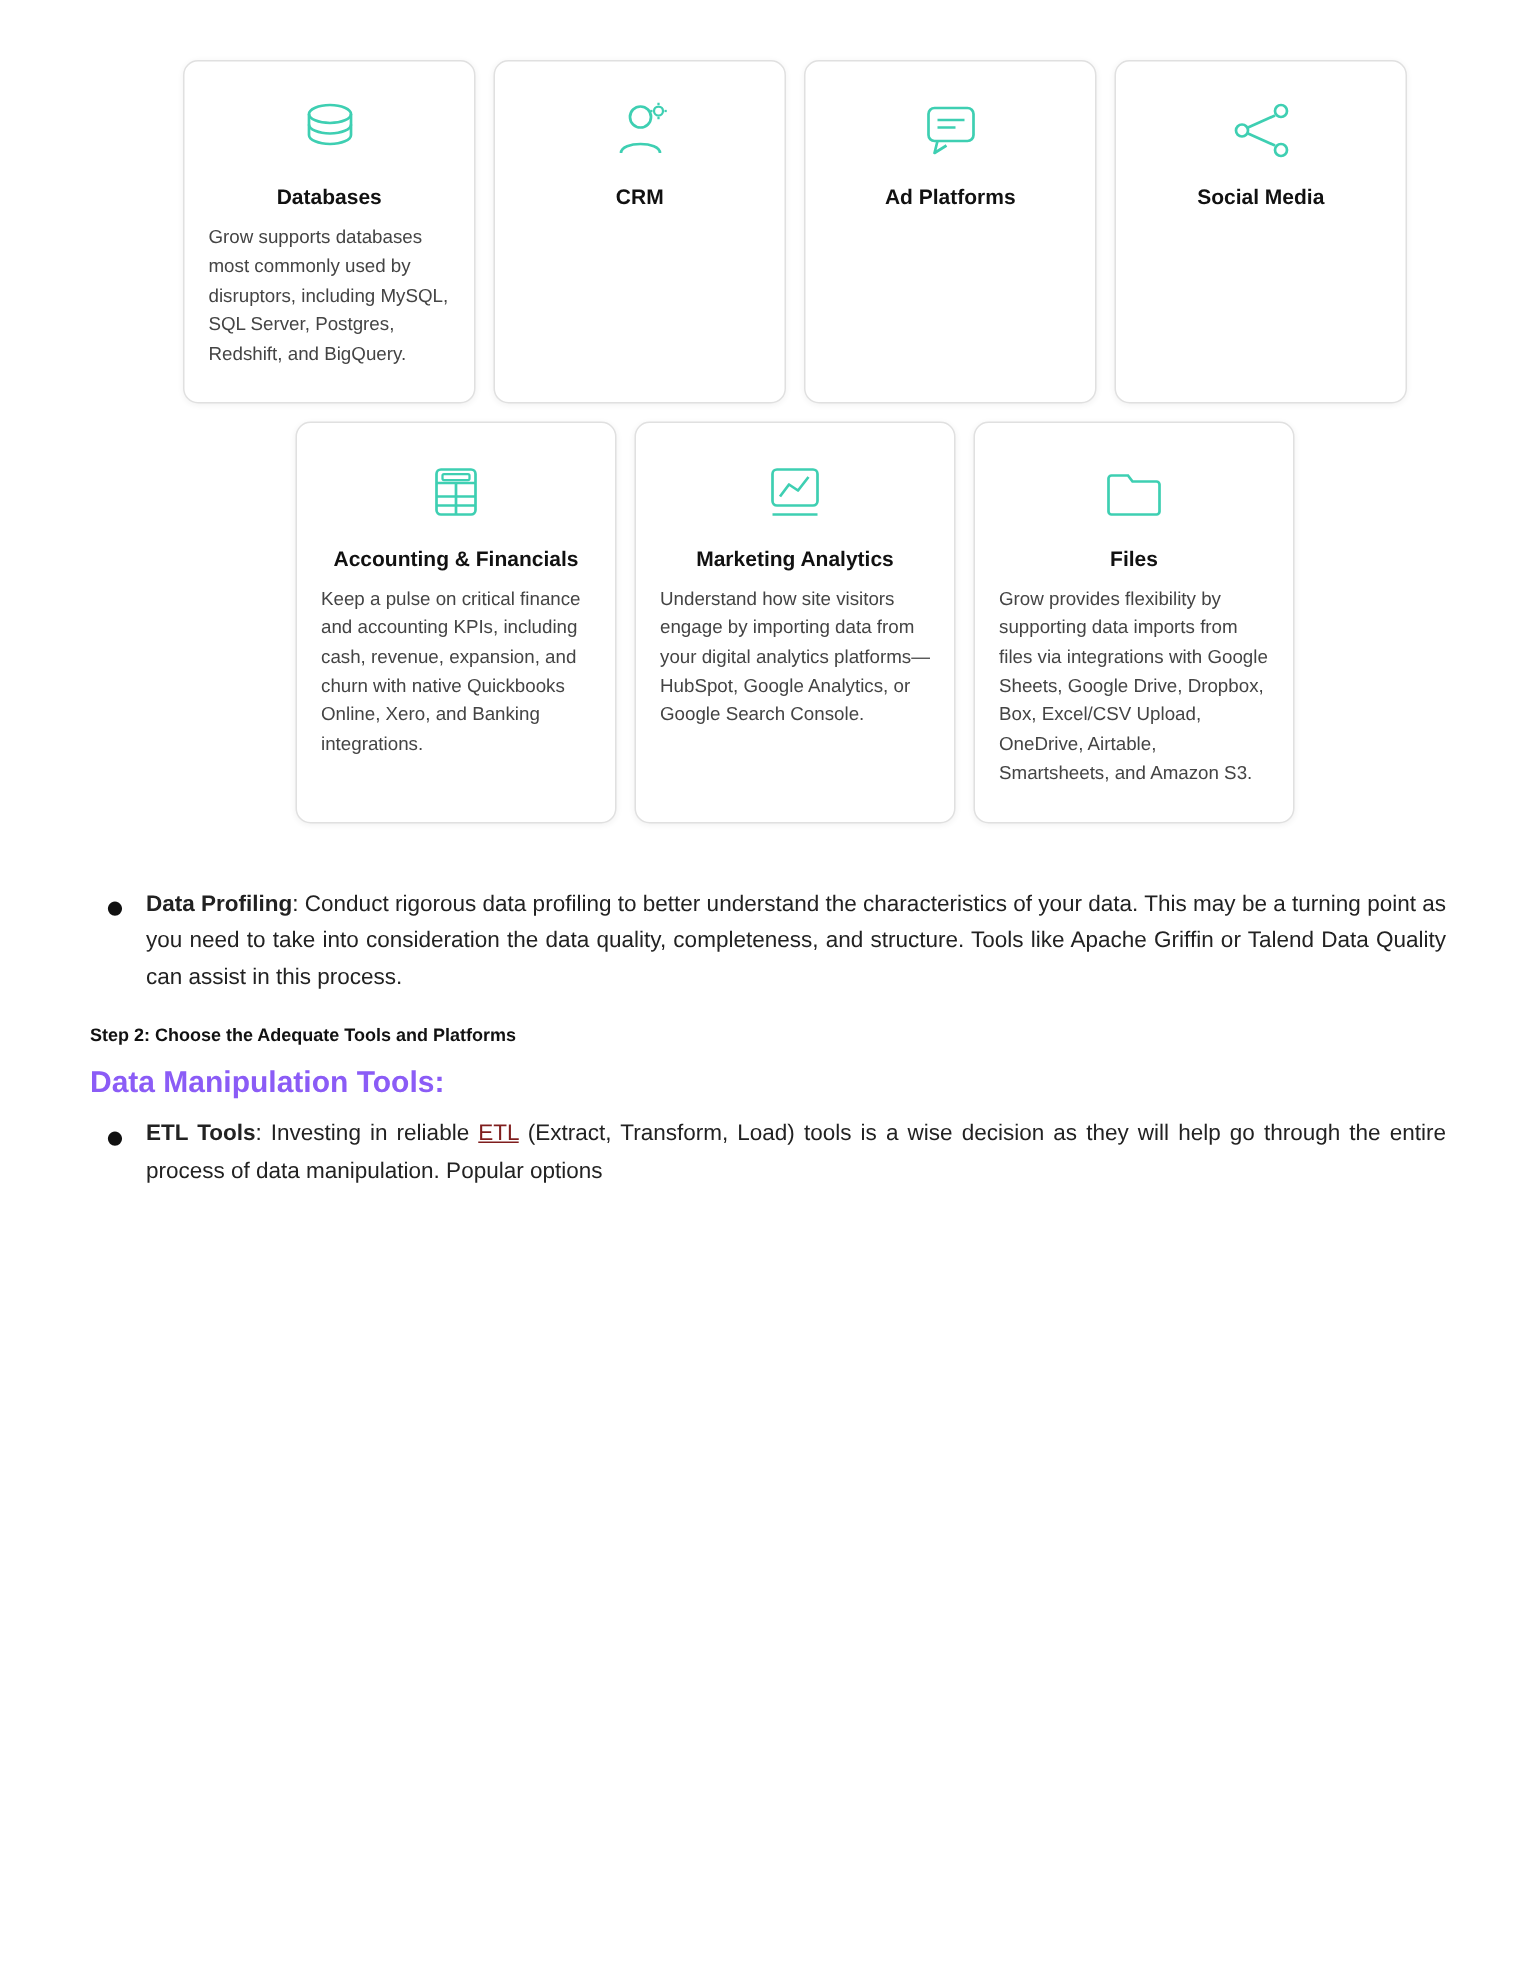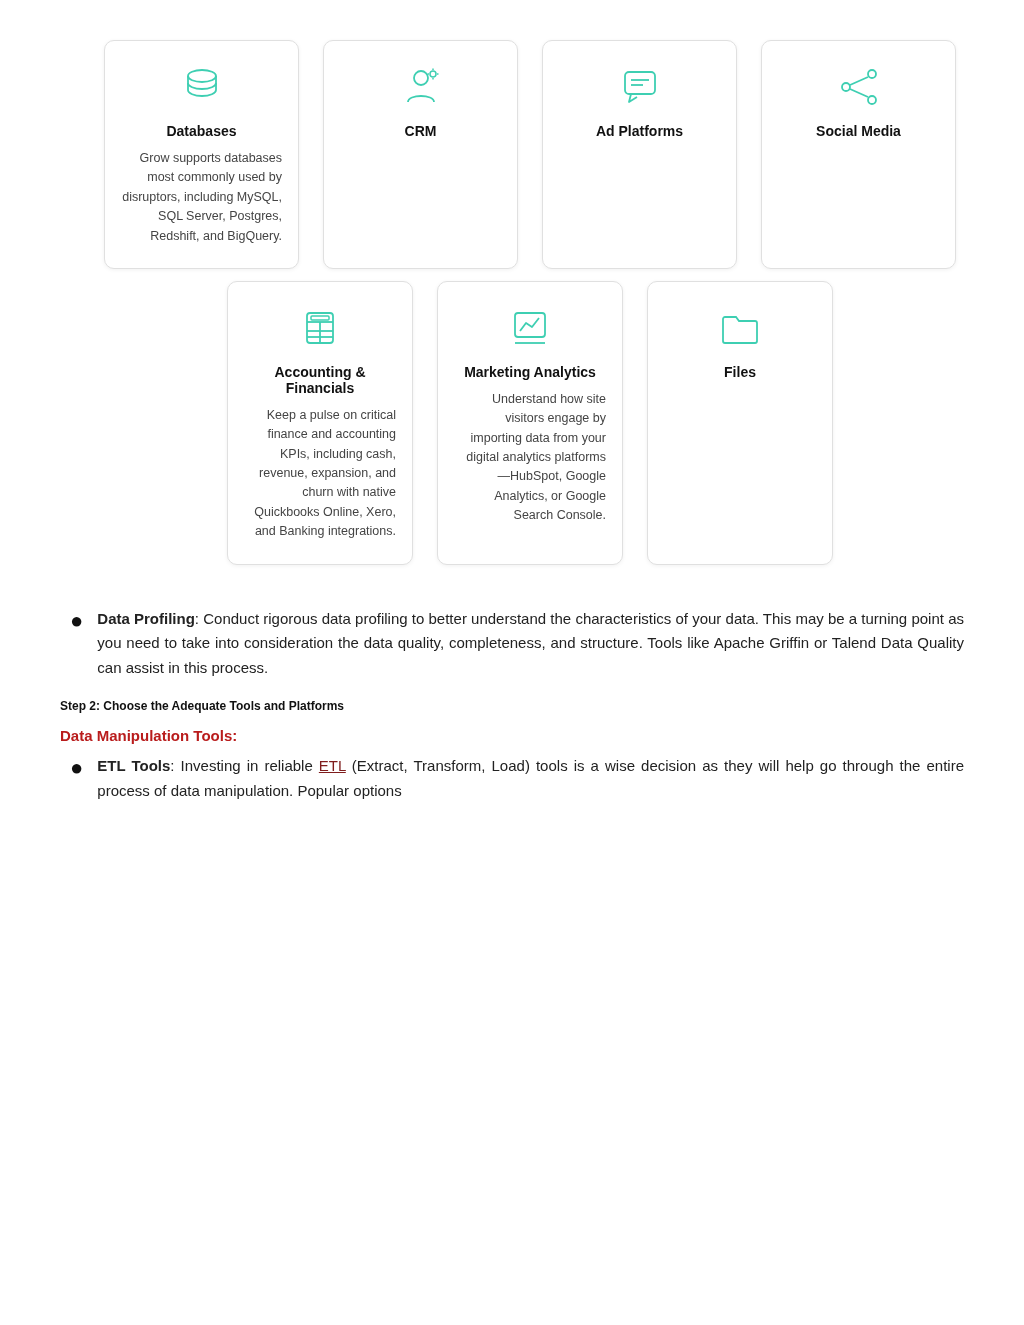--- a/index.html
+++ b/index.html
@@ -16,21 +16,21 @@
     .cards-section {
       display: flex;
       flex-direction: column;
       align-items: center;
       gap: 0px;
       margin-bottom: 30px;
     }
 
     .cards-row {
       display: flex;
-      gap: 24px;
+      gap: 12px;
       justify-content: center;
       margin-bottom: 12px;
       padding-left: 36px;
     }
 
     .card {
       background: #fff;
       border: 1px solid #e0e0e0;
       border-radius: 10px;
       width: 195px;
@@ -57,26 +57,26 @@
       font-size: 14px;
       margin-bottom: 10px;
       color: #111;
     }
 
     .card-body {
       font-family: Arial, Helvetica, sans-serif;
       font-size: 12.5px;
       color: #444;
       line-height: 1.55;
-      text-align: right;
+      text-align: left;
     }
 
     
     .cards-row.row2 .card {
-      width: 186px;
+      width: 214px;
     }
 
     .bullet-section {
       margin-top: 10px;
       margin-bottom: 18px;
       padding-left: 10px;
     }
 
     .bullet-item {
       display: flex;
@@ -110,24 +110,24 @@
       font-family: Arial, Helvetica, sans-serif;
       font-size: 12px;
       font-weight: 700;
       margin-bottom: 14px;
       margin-top: 4px;
       color: #111;
     }
 
     .sub-heading {
       font-family: Arial, Helvetica, sans-serif;
-      font-size: 15px;
+      font-size: 20px;
       font-weight: 700;
       margin-bottom: 10px;
-      color: #b91c1c;
+      color: #8b5cf6;
     }
 
     a {
       color: #7f1d1d;
       text-decoration: underline;
     }
 
     
     .icon-svg {
       stroke: #3ecfb2;
@@ -232,20 +232,21 @@
     </div>
 
     <div class="card">
       <div class="card-icon">
         <svg width="46" height="46" viewBox="0 0 46 46" class="icon-svg">
 
           <path d="M6 16 L6 36 C6 37.1 6.9 38 8 38 L38 38 C39.1 38 40 37.1 40 36 L40 18 C40 16.9 39.1 16 38 16 L22 16 L19 12 L8 12 C6.9 12 6 12.9 6 14 Z" stroke="#3ecfb2" stroke-width="1.8" fill="none"></path>
         </svg>
       </div>
       <div class="card-title">Files</div>
+      <div class="card-body">Grow provides flexibility by supporting data imports from files via integrations with Google Sheets, Google Drive, Dropbox, Box, Excel/CSV Upload, OneDrive, Airtable, Smartsheets, and Amazon S3.</div>
     </div>
 
   </div>
 </div>
 
 <div class="bullet-section">
   <div class="bullet-item">
     <span class="bullet-dot">●</span>
     <span class="bullet-text">
       <span class="bold-term">Data Profiling</span><span>: </span><span>Conduct rigorous data profiling to better understand the characteristics of your data. This may be a turning point as you need to take into consideration the data quality, completeness, and structure. Tools like Apache Griffin or Talend Data Quality can assist in this process.</span>

